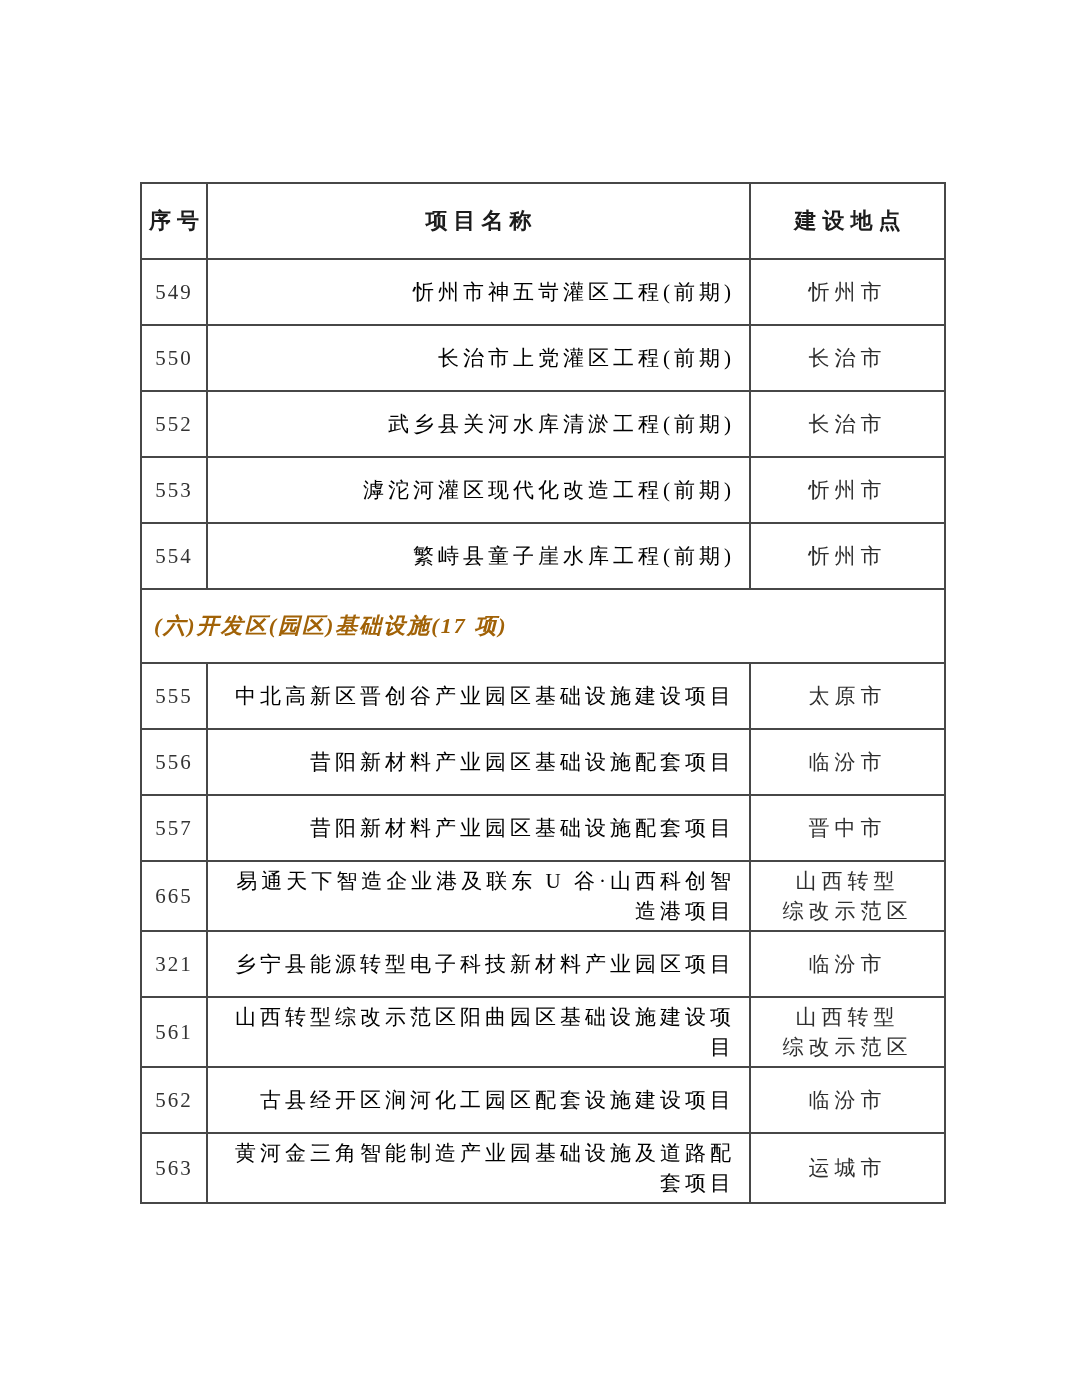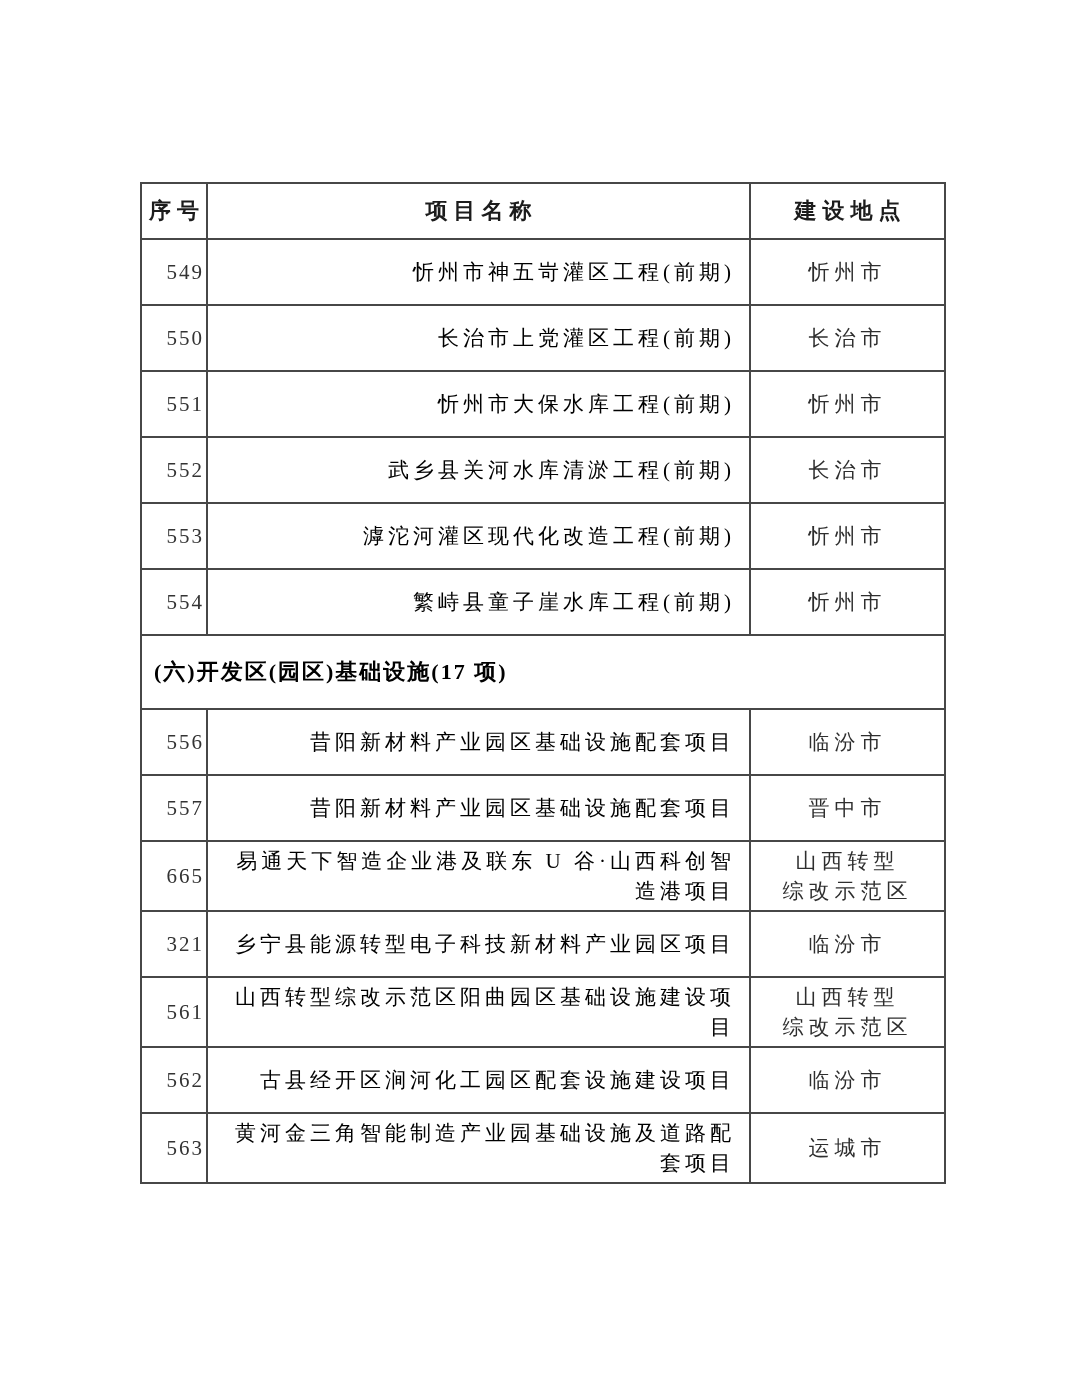--- a/index.html
+++ b/index.html
@@ -30,37 +30,37 @@
   table.projects col.c-loc  { width: 195px; }
 
   table.projects th,
   table.projects td {
     border: 2px solid #474747;
     vertical-align: middle;
     overflow: hidden;
   }
 
   
-  tr.head-row { height: 56px; }
+  tr.head-row { height: 76px; }
   tr.head-row th {
     font-family: "Liberation Sans", "DejaVu Sans", sans-serif;
     font-weight: bold;
     font-size: 22px;
     letter-spacing: 6px;
     text-align: center;
     color: #1c1c1c;
     padding: 2px 0 2px 6px;
   }
 
   
   tr.item-row { height: 66px; }
   td.cell-no {
     font-size: 21px;
     letter-spacing: 2px;
-    text-align: right;
+    text-align: center;
     padding: 18px 2px;
     color: #333333;
   }
   td.cell-name {
     font-size: 21px;
     letter-spacing: 4px;
     line-height: 30px;
     text-align: right;
     padding: 4px 14px 4px 12px;
     color: #000000;
@@ -76,21 +76,22 @@
   }
 
   
   tr.section-row { height: 74px; }
   td.cell-section {
     font-size: 22px;
     font-weight: bold;
     letter-spacing: 2px;
     text-align: left;
     padding: 4px 10px 4px 12px;
-    color: #000000;
+    color: #a16207;
+    font-style: italic;
   }
 </style>
 </head>
 <body>
 
 <div class="page">
   <table class="projects">
     <colgroup>
       <col class="c-no">
         <col class="c-name">
@@ -108,41 +109,41 @@
         <td class="cell-no">549</td>
         <td class="cell-name">忻州市神五岢灌区工程(前期)</td>
         <td class="cell-loc">忻州市</td>
       </tr>
       <tr class="item-row">
         <td class="cell-no">550</td>
         <td class="cell-name">长治市上党灌区工程(前期)</td>
         <td class="cell-loc">长治市</td>
       </tr>
       <tr class="item-row">
-        <td class="cell-no">551</td>
-        <td class="cell-name">忻州市大保水库工程(前期)</td>
-        <td class="cell-loc">忻州市</td>
-      </tr>
-      <tr class="item-row">
         <td class="cell-no">552</td>
         <td class="cell-name">武乡县关河水库清淤工程(前期)</td>
         <td class="cell-loc">长治市</td>
       </tr>
       <tr class="item-row">
         <td class="cell-no">553</td>
         <td class="cell-name">滹沱河灌区现代化改造工程(前期)</td>
         <td class="cell-loc">忻州市</td>
       </tr>
       <tr class="item-row">
         <td class="cell-no">554</td>
         <td class="cell-name">繁峙县童子崖水库工程(前期)</td>
         <td class="cell-loc">忻州市</td>
       </tr>
       <tr class="section-row">
         <td class="cell-section" colspan="3">(六)开发区(园区)基础设施(17 项)</td>
+      </tr>
+      <tr class="item-row">
+        <td class="cell-no">555</td>
+        <td class="cell-name">中北高新区晋创谷产业园区基础设施建设项目</td>
+        <td class="cell-loc">太原市</td>
       </tr>
       <tr class="item-row">
         <td class="cell-no">556</td>
         <td class="cell-name">昔阳新材料产业园区基础设施配套项目</td>
         <td class="cell-loc">临汾市</td>
       </tr>
       <tr class="item-row">
         <td class="cell-no">557</td>
         <td class="cell-name">昔阳新材料产业园区基础设施配套项目</td>
         <td class="cell-loc">晋中市</td>

